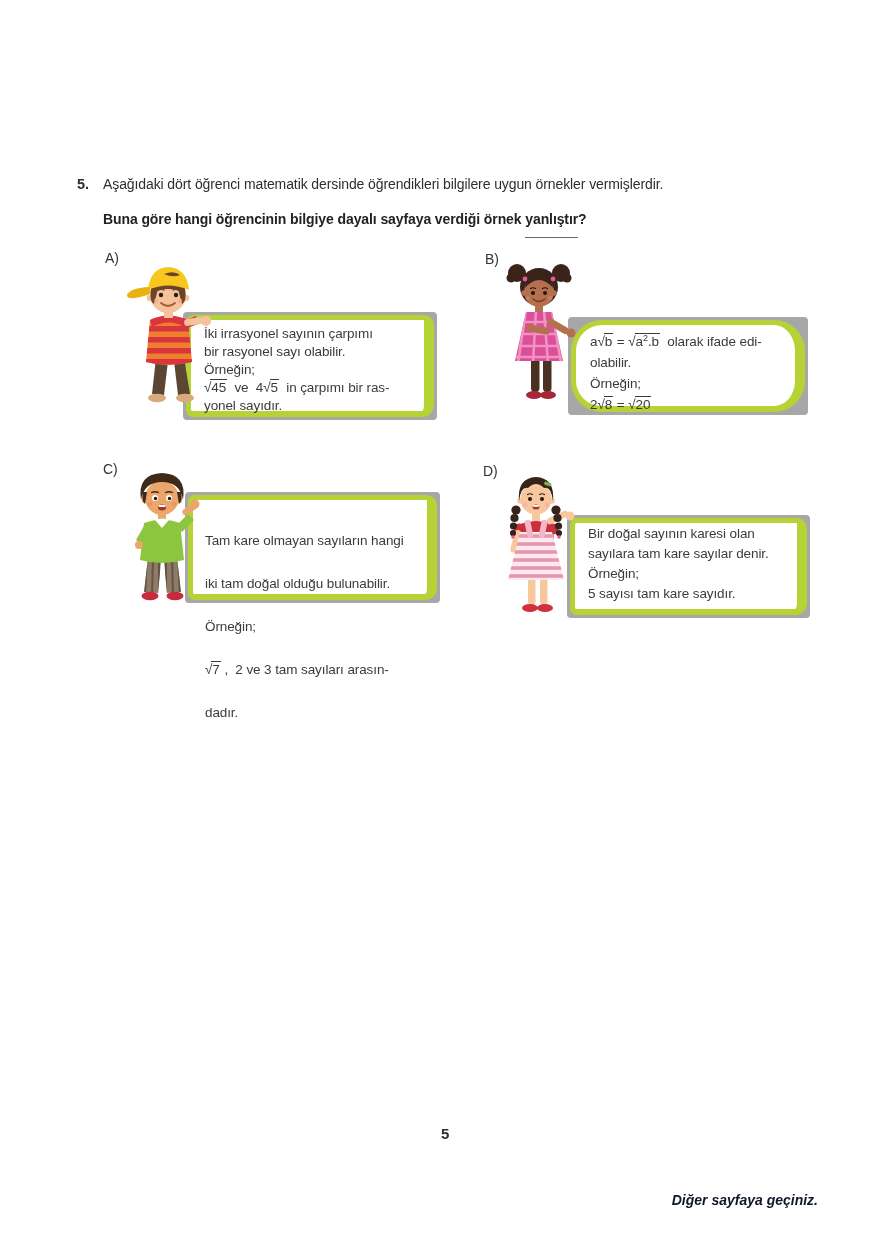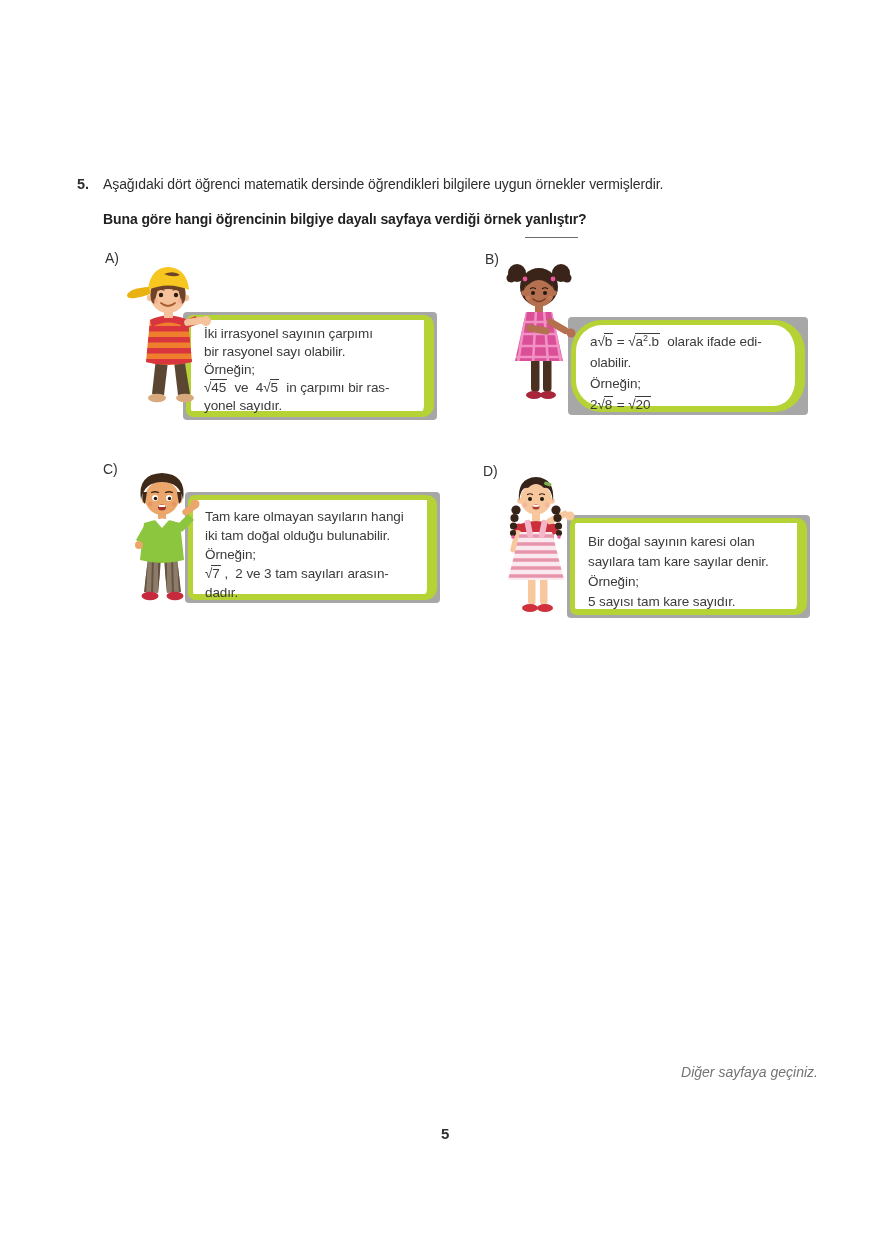--- a/index.html
+++ b/index.html
@@ -30,43 +30,43 @@
     border:5px solid #b5d335; border-right-width:10px; border-bottom-width:6px;
     border-radius:7px 10px 12px 7px;
   }
   .box-a { left:183px; top:312px; width:254px; height:108px; }
   .box-b { left:568px; top:317px; width:240px; height:98px;  }
   .box-c { left:185px; top:492px; width:255px; height:111px; }
   .box-d { left:567px; top:515px; width:243px; height:103px; }
   .pad-a { padding:5px 18px 3px 13px; }
   .pad-b { padding:6px 2px 4px 14px;border-radius:31px; }
   .pad-c { padding:7px 2px 4px 12px; }
-  .pad-d { padding:9px 2px 4px 13px; }
+  .pad-d { padding:1px 2px 4px 13px; }
 
   .line { font-size:13.5px; white-space:nowrap; color:#3b3b3b; letter-spacing:-0.1px; }
   .lh18 .line { line-height:18px; }
-  .lh19 .line { line-height:19px; }
+  .lh19 .line { line-height:19px;margin-top:24px; }
   .lh20 .line { line-height:20px; }
   .lh21 .line { line-height:21px; }
 
   sup { font-size:9px; vertical-align:super; line-height:0; }
   .sqrt { white-space:nowrap; display:inline-block; }
   .rsign { display:inline-block; margin-right:-1px; }
   .rad { border-top:1.3px solid #3b3b3b; padding:0 1px; }
 
   
   .char { position:absolute; z-index:2; }
   .char-a { left:120px; top:262px; width:100px; height:145px; }
   .char-b { left:502px; top:260px; width:82px;  height:150px; }
   .char-c { left:114px; top:468px; width:95px;  height:140px; }
   .char-d { left:492px; top:468px; width:100px; height:148px; }
 
   
   .footer-page { position:absolute; left:441px; top:1125px; font-size:15px; font-weight:bold; color:#2e2e2e; }
-  .footer-note { position:absolute; right:62px; top:1064px; font-size:14px; font-weight:normal; font-style:italic; color:#737373; }
+  .footer-note { position:absolute; right:62px; top:1192px; font-size:14px; font-weight:bold; font-style:italic; color:#0f172a; }
 </style>
 </head>
 <body>
 
 <div class="page">
 
   <span class="qnum">5.</span>
   <div class="qintro">Aşağıdaki dört öğrenci matematik dersinde öğrendikleri bilgilere uygun örnekler vermişlerdir.</div>
   <div class="qprompt"><span>Buna göre hangi öğrencinin bilgiye dayalı sayfaya verdiği örnek </span><span class="ul">yanlıştır</span><span>?</span></div>
 

